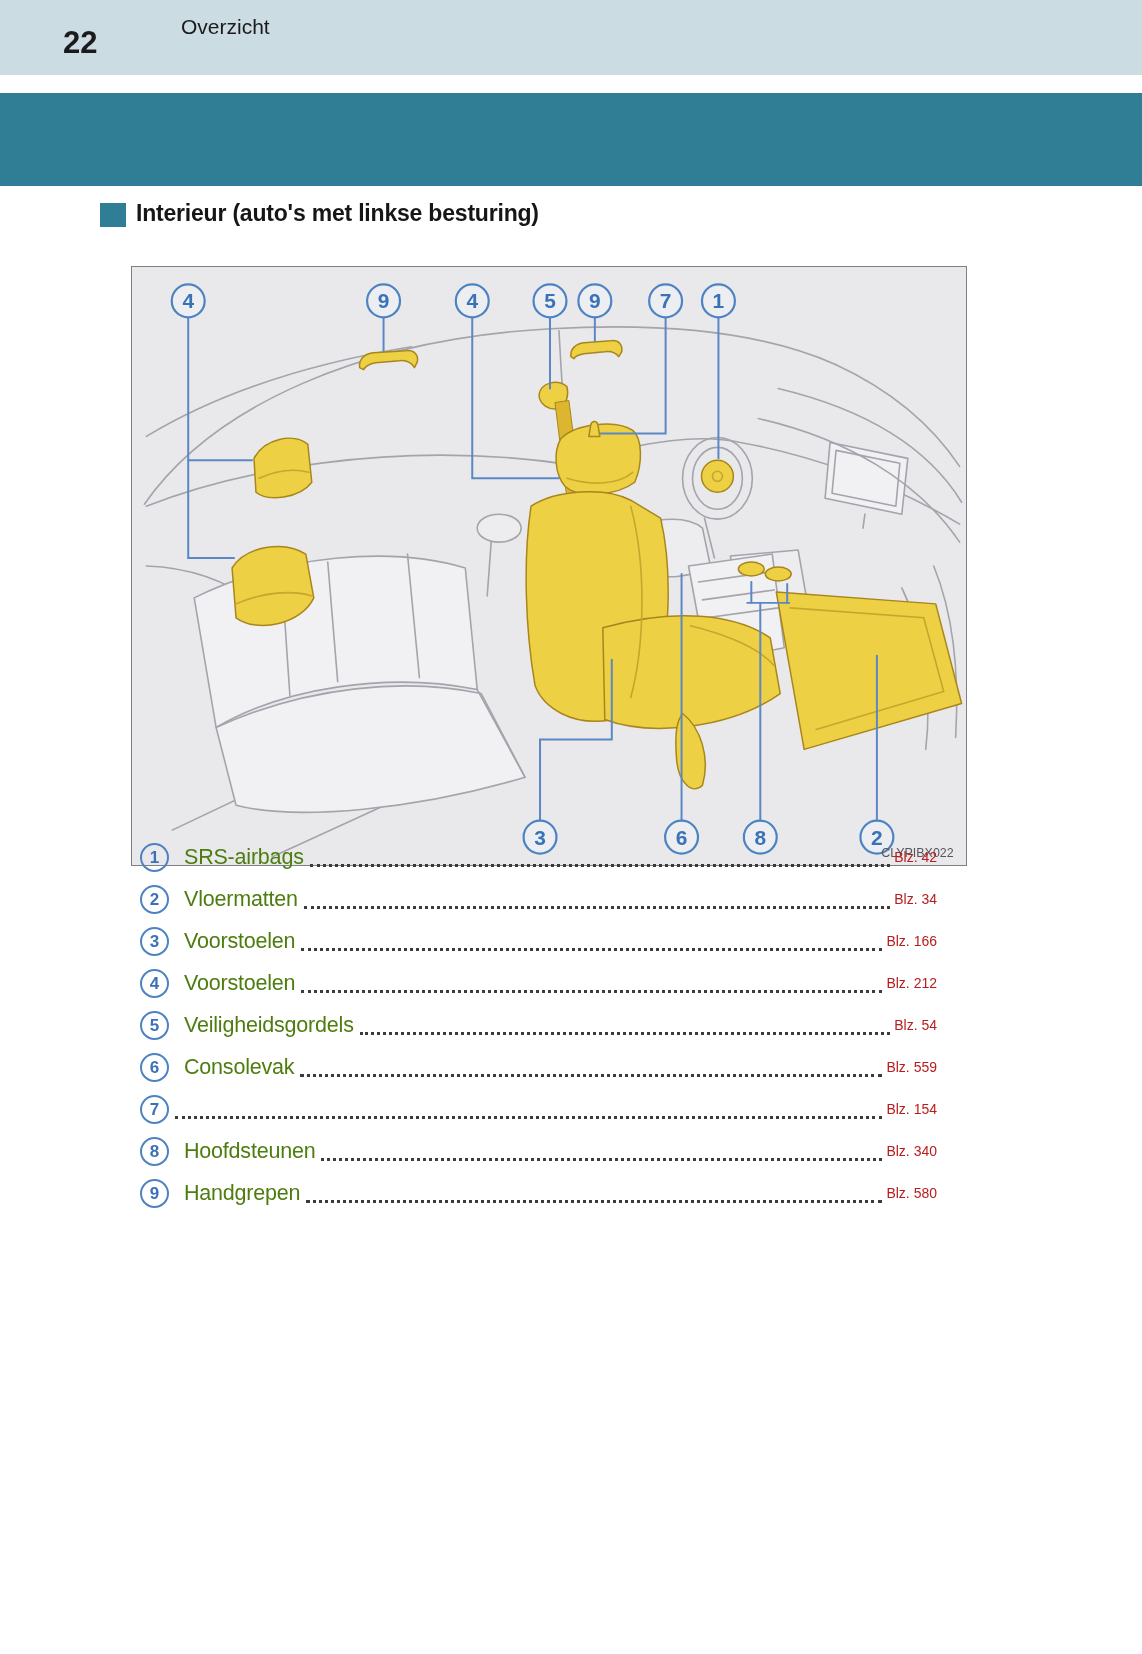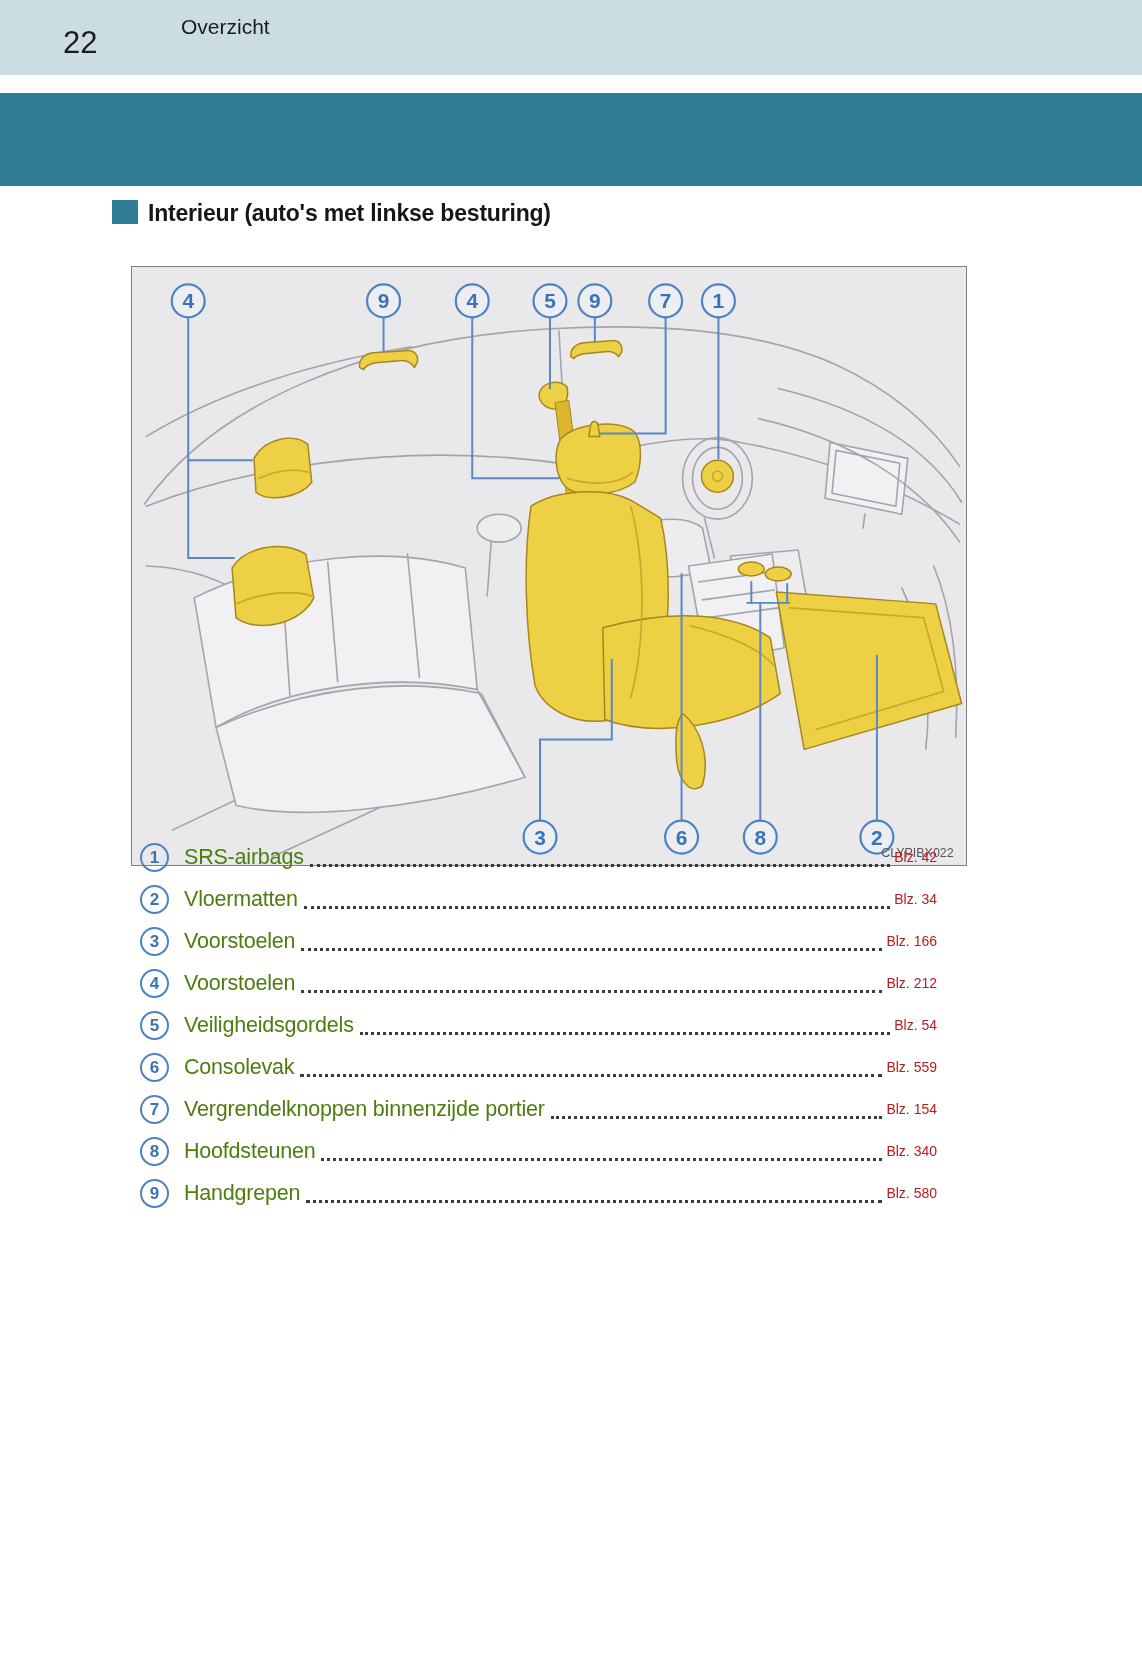--- a/index.html
+++ b/index.html
@@ -12,34 +12,34 @@
     overflow:hidden;
   }
   
   .header-band{
     position:absolute;left:0;top:0;width:1142px;height:75px;
     background:#ccdce3;
     display:flex;align-items:baseline;
   }
   .header-page-number{
     position:absolute;left:63px;top:25px;
-    font-size:31px;font-weight:400;color:#1b1b1b;letter-spacing:0;
+    font-size:31px;font-weight:700;color:#1b1b1b;letter-spacing:0;
   }
   .header-section{
     position:absolute;left:181px;top:15px;
     font-size:21px;font-weight:500;color:#1b1b1b;
   }
   .teal-band{
     position:absolute;left:0;top:93px;width:1142px;height:93px;
     background:#2f7e96;
   }
   
   .section-title-row{
     position:absolute;left:100px;top:200px;
-    display:flex;align-items:flex-start;margin-left:12px;
+    display:flex;align-items:flex-end;
   }
   .title-square{
     width:26px;height:24px;background:#2f7e96;margin-right:10px;flex:0 0 auto;
   }
   .section-title{
     font-size:23px;font-weight:600;color:#161616;letter-spacing:-0.2px;
   }
   
   .figure-frame{
     position:absolute;left:131px;top:266px;width:836px;height:600px;
@@ -257,21 +257,20 @@
         <span class="idx-page">Blz. 54</span>
       </div>
       <div class="idx-row">
         <span class="idx-num">6</span>
         <span class="idx-label">Consolevak</span>
         <span class="idx-leader"></span>
         <span class="idx-page">Blz. 559</span>
       </div>
       <div class="idx-row">
         <span class="idx-num">7</span>
-        <span class="idx-label">Vergrendelknoppen binnenzijde portier</span>
         <span class="idx-leader"></span>
         <span class="idx-page">Blz. 154</span>
       </div>
       <div class="idx-row">
         <span class="idx-num">8</span>
         <span class="idx-label">Hoofdsteunen</span>
         <span class="idx-leader"></span>
         <span class="idx-page">Blz. 340</span>
       </div>
       <div class="idx-row">

